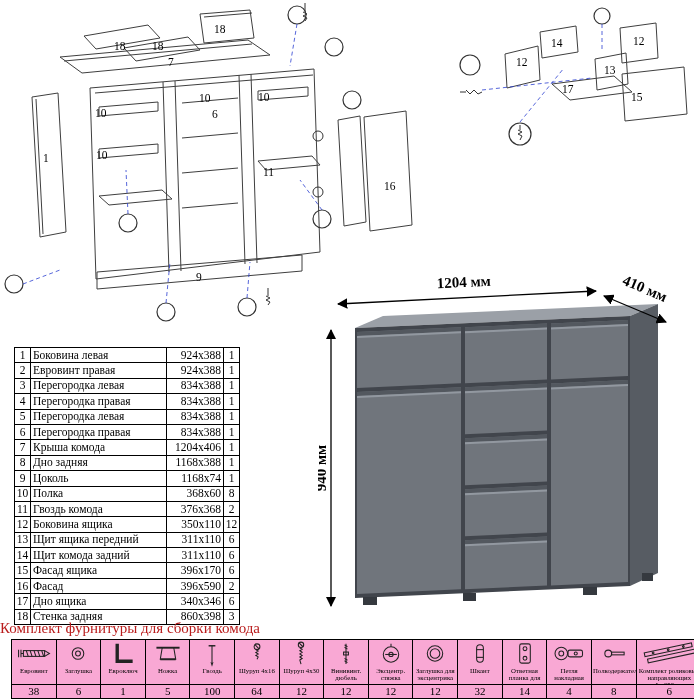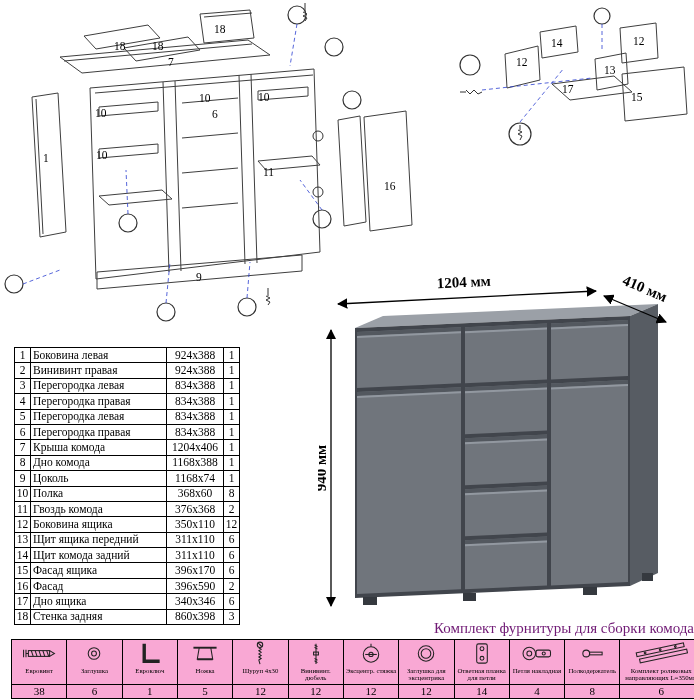--- a/index.html
+++ b/index.html
@@ -7,25 +7,25 @@
         font-family:"Liberation Serif",serif;}
   svg{display:block;}
   .abs{position:absolute;}
 
   
   #parts{position:absolute;left:14px;top:347px;border-collapse:collapse;
          font:11.5px/13px "Liberation Serif",serif;color:#000;}
   #parts td{border:1px solid #000;height:14.4px;padding:0 2px;white-space:nowrap;}
   #parts td.c-num,#parts td.c-qty{text-align:center;width:13px;padding:0 1px;}
   #parts td.c-name{width:131px;}
-  #parts td.c-size{width:52px;text-align:center;}
+  #parts td.c-size{width:52px;text-align:right;}
 
   
-  #hw-title{position:absolute;left:0;top:620px;width:694px;text-align:right;
-            font:15px "Liberation Serif",serif;color:#701a75;}
+  #hw-title{position:absolute;left:0;top:620px;width:694px;text-align:left;
+            font:15px "Liberation Serif",serif;color:#b91c1c;}
   #hardware{position:absolute;left:11px;top:639px;width:690px;height:58px;display:flex;
             border:1px solid #000;background:#f9a8d4;}
   .hw-col{flex:1;border-right:1px solid #000;display:flex;flex-direction:column;min-width:0;}
   .hw-col:last-child{border-right:none;flex:1.5;}
   .hw-icon{height:27px;display:flex;align-items:center;justify-content:center;}
   .hw-name{flex:1;font:6.8px/7.2px "Liberation Serif",serif;text-align:center;
            padding:0 1px;overflow:hidden;color:#000;}
   .hw-qty{height:13px;border-top:1px solid #000;text-align:center;
           font:11px/13px "Liberation Serif",serif;color:#000;}
   .ic{stroke:#222;fill:none;stroke-width:1.1;}
@@ -147,21 +147,21 @@
   <table id="parts">
     <tbody>
         <tr>
           <td class="c-num">1</td>
           <td class="c-name">Боковина левая</td>
           <td class="c-size">924x388</td>
           <td class="c-qty">1</td>
         </tr>
         <tr>
           <td class="c-num">2</td>
-          <td class="c-name">Винивинт правая</td>
+          <td class="c-name">Евровинт правая</td>
           <td class="c-size">924x388</td>
           <td class="c-qty">1</td>
         </tr>
         <tr>
           <td class="c-num">3</td>
           <td class="c-name">Перегородка левая</td>
           <td class="c-size">834x388</td>
           <td class="c-qty">1</td>
         </tr>
         <tr>
@@ -183,21 +183,21 @@
           <td class="c-qty">1</td>
         </tr>
         <tr>
           <td class="c-num">7</td>
           <td class="c-name">Крыша комода</td>
           <td class="c-size">1204x406</td>
           <td class="c-qty">1</td>
         </tr>
         <tr>
           <td class="c-num">8</td>
-          <td class="c-name">Дно комода</td>
+          <td class="c-name">Дно задняя</td>
           <td class="c-size">1168x388</td>
           <td class="c-qty">1</td>
         </tr>
         <tr>
           <td class="c-num">9</td>
           <td class="c-name">Цоколь</td>
           <td class="c-size">1168x74</td>
           <td class="c-qty">1</td>
         </tr>
         <tr>
@@ -372,20 +372,46 @@
         </g>
           </svg>
       </div>
       <div class="hw-name">Ножка</div>
       <div class="hw-qty">5</div>
     </div>
     <div class="hw-col">
       <div class="hw-icon">
         <svg width="40" height="27" viewBox="0 0 40 28">
             <g class="ic">
+          <line x1="20" y1="6" x2="20" y2="23"></line>
+              <line x1="16.5" y1="6" x2="23.5" y2="6" stroke-width="1.5"></line>
+          <polyline points="19,23 20,26 21,23"></polyline>
+        </g>
+          </svg>
+      </div>
+      <div class="hw-name">Гвоздь</div>
+      <div class="hw-qty">100</div>
+    </div>
+    <div class="hw-col">
+      <div class="hw-icon">
+        <svg width="40" height="27" viewBox="0 0 40 28">
+            <g class="ic">
+          <circle cx="20" cy="7" r="3"></circle>
+              <line x1="17.9" y1="4.9" x2="22.1" y2="9.1"></line>
+          <polyline points="18.8,10 21.2,11.5 18.8,13 21.2,14.5 18.8,16 21.2,17.5 20,20"></polyline>
+        </g>
+          </svg>
+      </div>
+      <div class="hw-name">Шуруп 4х16</div>
+      <div class="hw-qty">64</div>
+    </div>
+    <div class="hw-col">
+      <div class="hw-icon">
+        <svg width="40" height="27" viewBox="0 0 40 28">
+            <g class="ic">
           <circle cx="20" cy="5" r="2.8"></circle>
               <line x1="18" y1="3" x2="22" y2="7"></line>
           <polyline points="18.8,8 21.2,9.6 18.8,11.2 21.2,12.8 18.8,14.4 21.2,16 18.8,17.6 21.2,19.2 18.8,20.8 20,25"></polyline>
         </g>
           </svg>
       </div>
       <div class="hw-name">Шуруп 4х30</div>
       <div class="hw-qty">12</div>
     </div>
     <div class="hw-col">
@@ -422,20 +448,33 @@
       <div class="hw-icon">
         <svg width="40" height="27" viewBox="0 0 40 28">
             <g class="ic">
           <circle cx="20" cy="14" r="8"></circle>
               <circle cx="20" cy="14" r="5"></circle>
         </g>
           </svg>
       </div>
       <div class="hw-name">Заглушка для эксцентрика</div>
       <div class="hw-qty">12</div>
+    </div>
+    <div class="hw-col">
+      <div class="hw-icon">
+        <svg width="40" height="27" viewBox="0 0 40 28">
+            <g class="ic">
+          <rect x="16.5" y="5" width="7" height="18" rx="3.5"></rect>
+          <line x1="16.5" y1="10" x2="23.5" y2="10"></line>
+              <line x1="16.5" y1="18" x2="23.5" y2="18"></line>
+        </g>
+          </svg>
+      </div>
+      <div class="hw-name">Шкант</div>
+      <div class="hw-qty">32</div>
     </div>
     <div class="hw-col">
       <div class="hw-icon">
         <svg width="40" height="27" viewBox="0 0 40 28">
             <g class="ic">
           <rect x="14.5" y="4" width="11" height="20" rx="2"></rect>
           <circle cx="20" cy="9" r="2"></circle>
               <circle cx="20" cy="19" r="2"></circle>
         </g>
           </svg>

